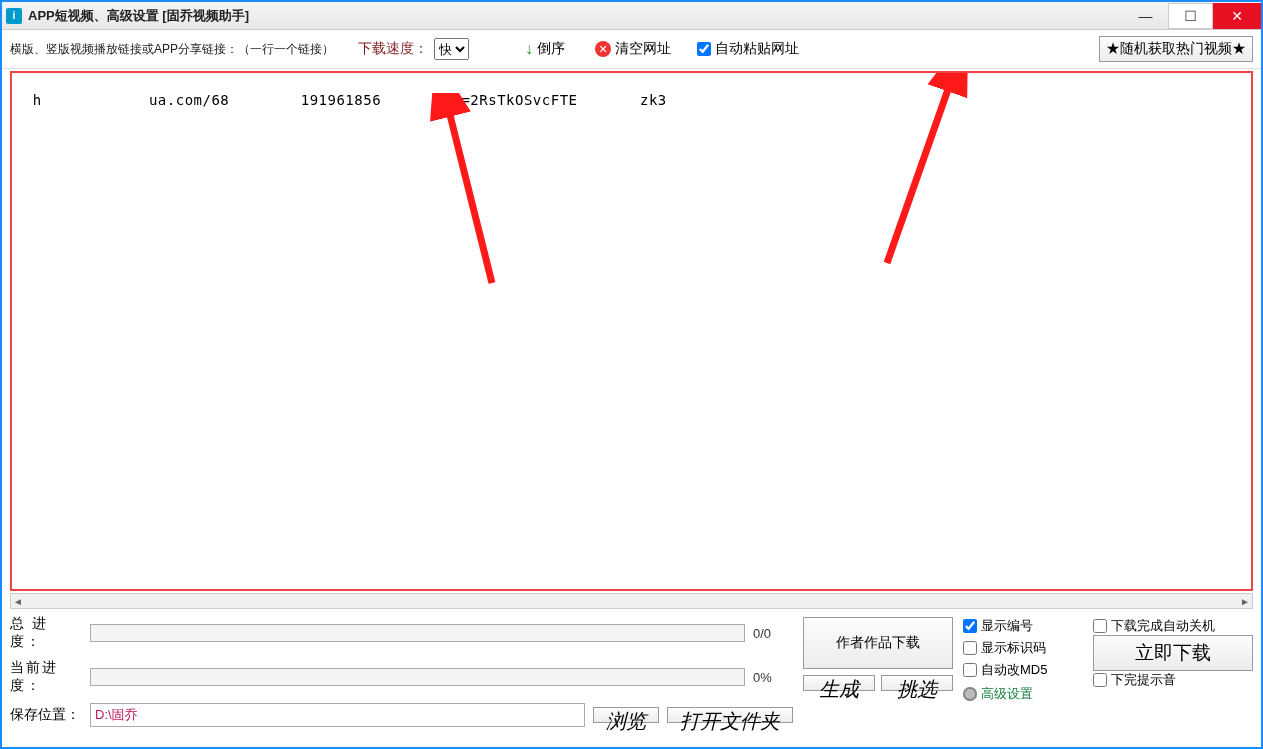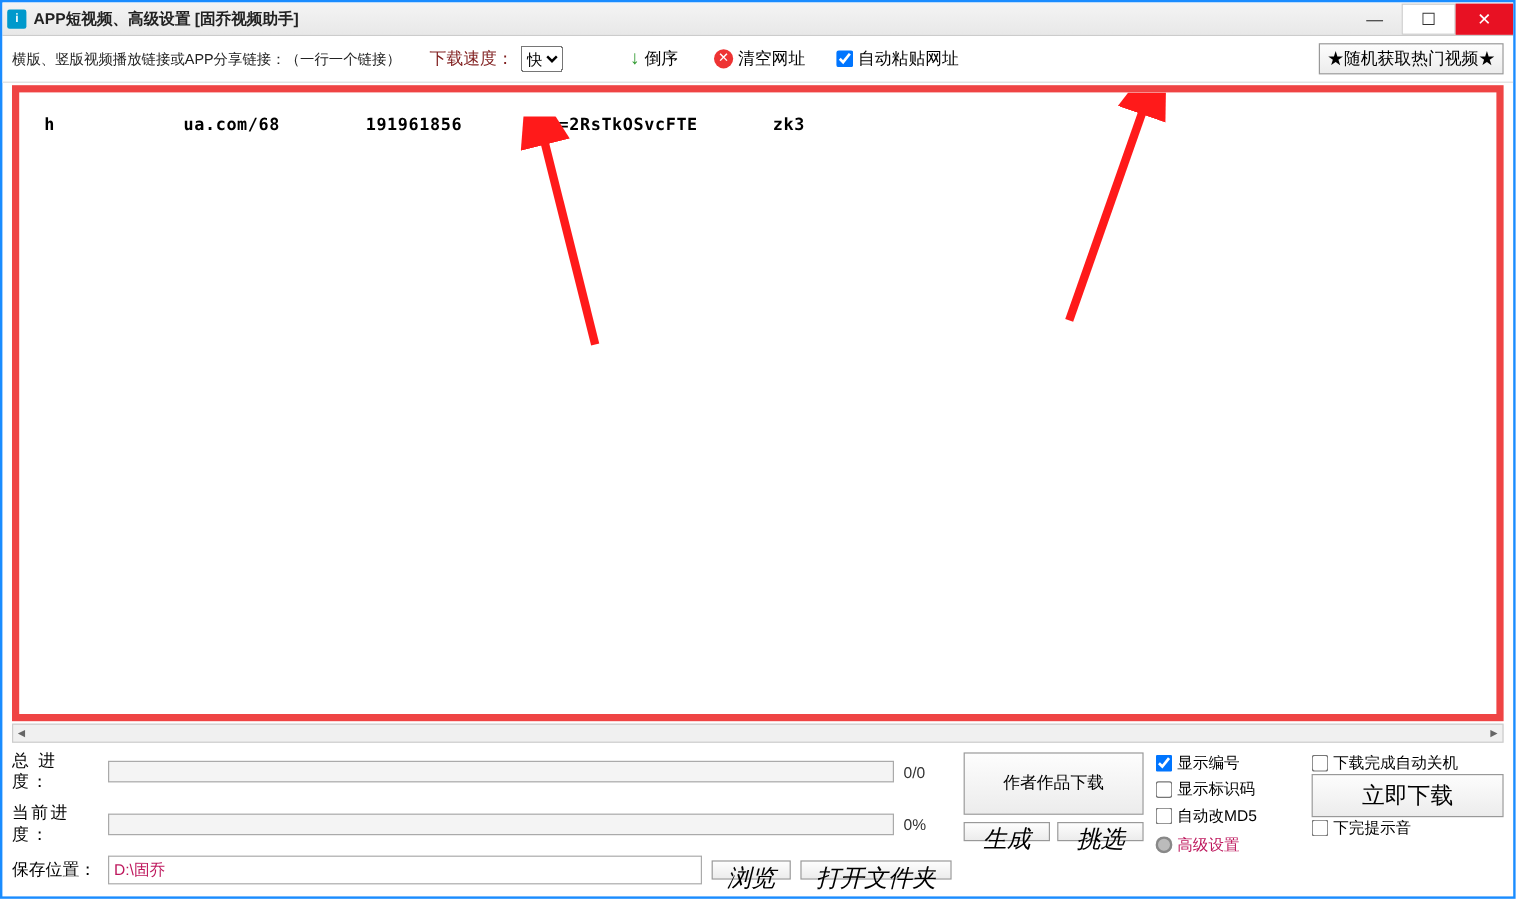--- a/index.html
+++ b/index.html
@@ -93,40 +93,39 @@
   .green-arrow { color:#2e9a2e; font-weight:bold; font-size:16px;}
   .red-x {
     display:inline-block;width:16px;height:16px;
     background:#e33; border-radius:50%;
     color:#fff; font-size:11px; line-height:16px; text-align:center;
   }
   .cb { width:14px;height:14px; }
   .url-area {
     flex: 1;
     margin: 2px 8px;
-    border: 6px solid #ef4444;
+    border: 2px solid #ef4444;
     background:#fff;
     position: relative;
     overflow: auto;
     font-family: "SimSun", monospace;
     font-size: 14px;
     padding: 3px 4px;
     white-space: pre;
-    font-weight: bold;
   }
   .url-line {
     color:#000;
     letter-spacing: 0.5px;
   }
   .arrow-overlay {
     position:absolute;
     pointer-events:none;
   }
   .bottom-panel {
-    padding: 6px 8px 10px 8px;
+    padding: 6px 8px 20px 8px;
     display: flex;
     gap: 10px;
   }
   .left-col {
     flex: 1;
     display:flex;
     flex-direction:column;
     gap: 8px;
   }
   .progress-row {
@@ -199,21 +198,21 @@
     width:120px;
     display:flex;
     flex-direction:column;
     gap:4px;
     font-size:13px;
     padding-top:2px;
   }
   .chk-col label { display:flex;align-items:center;gap:4px;}
   .adv-btn {
     display:flex;align-items:center;gap:4px;
-    cursor:pointer;color:#be185d;font-size:13px;
+    cursor:pointer;color:#15803d;font-size:13px;
     margin-top:2px;
   }
   .gear-icon {
     width:14px;height:14px;border-radius:50%;
     background:#bbb; display:inline-block;
     box-shadow: inset 0 0 0 2px #888;
   }
   .right-col {
     width:160px;
     display:flex;

